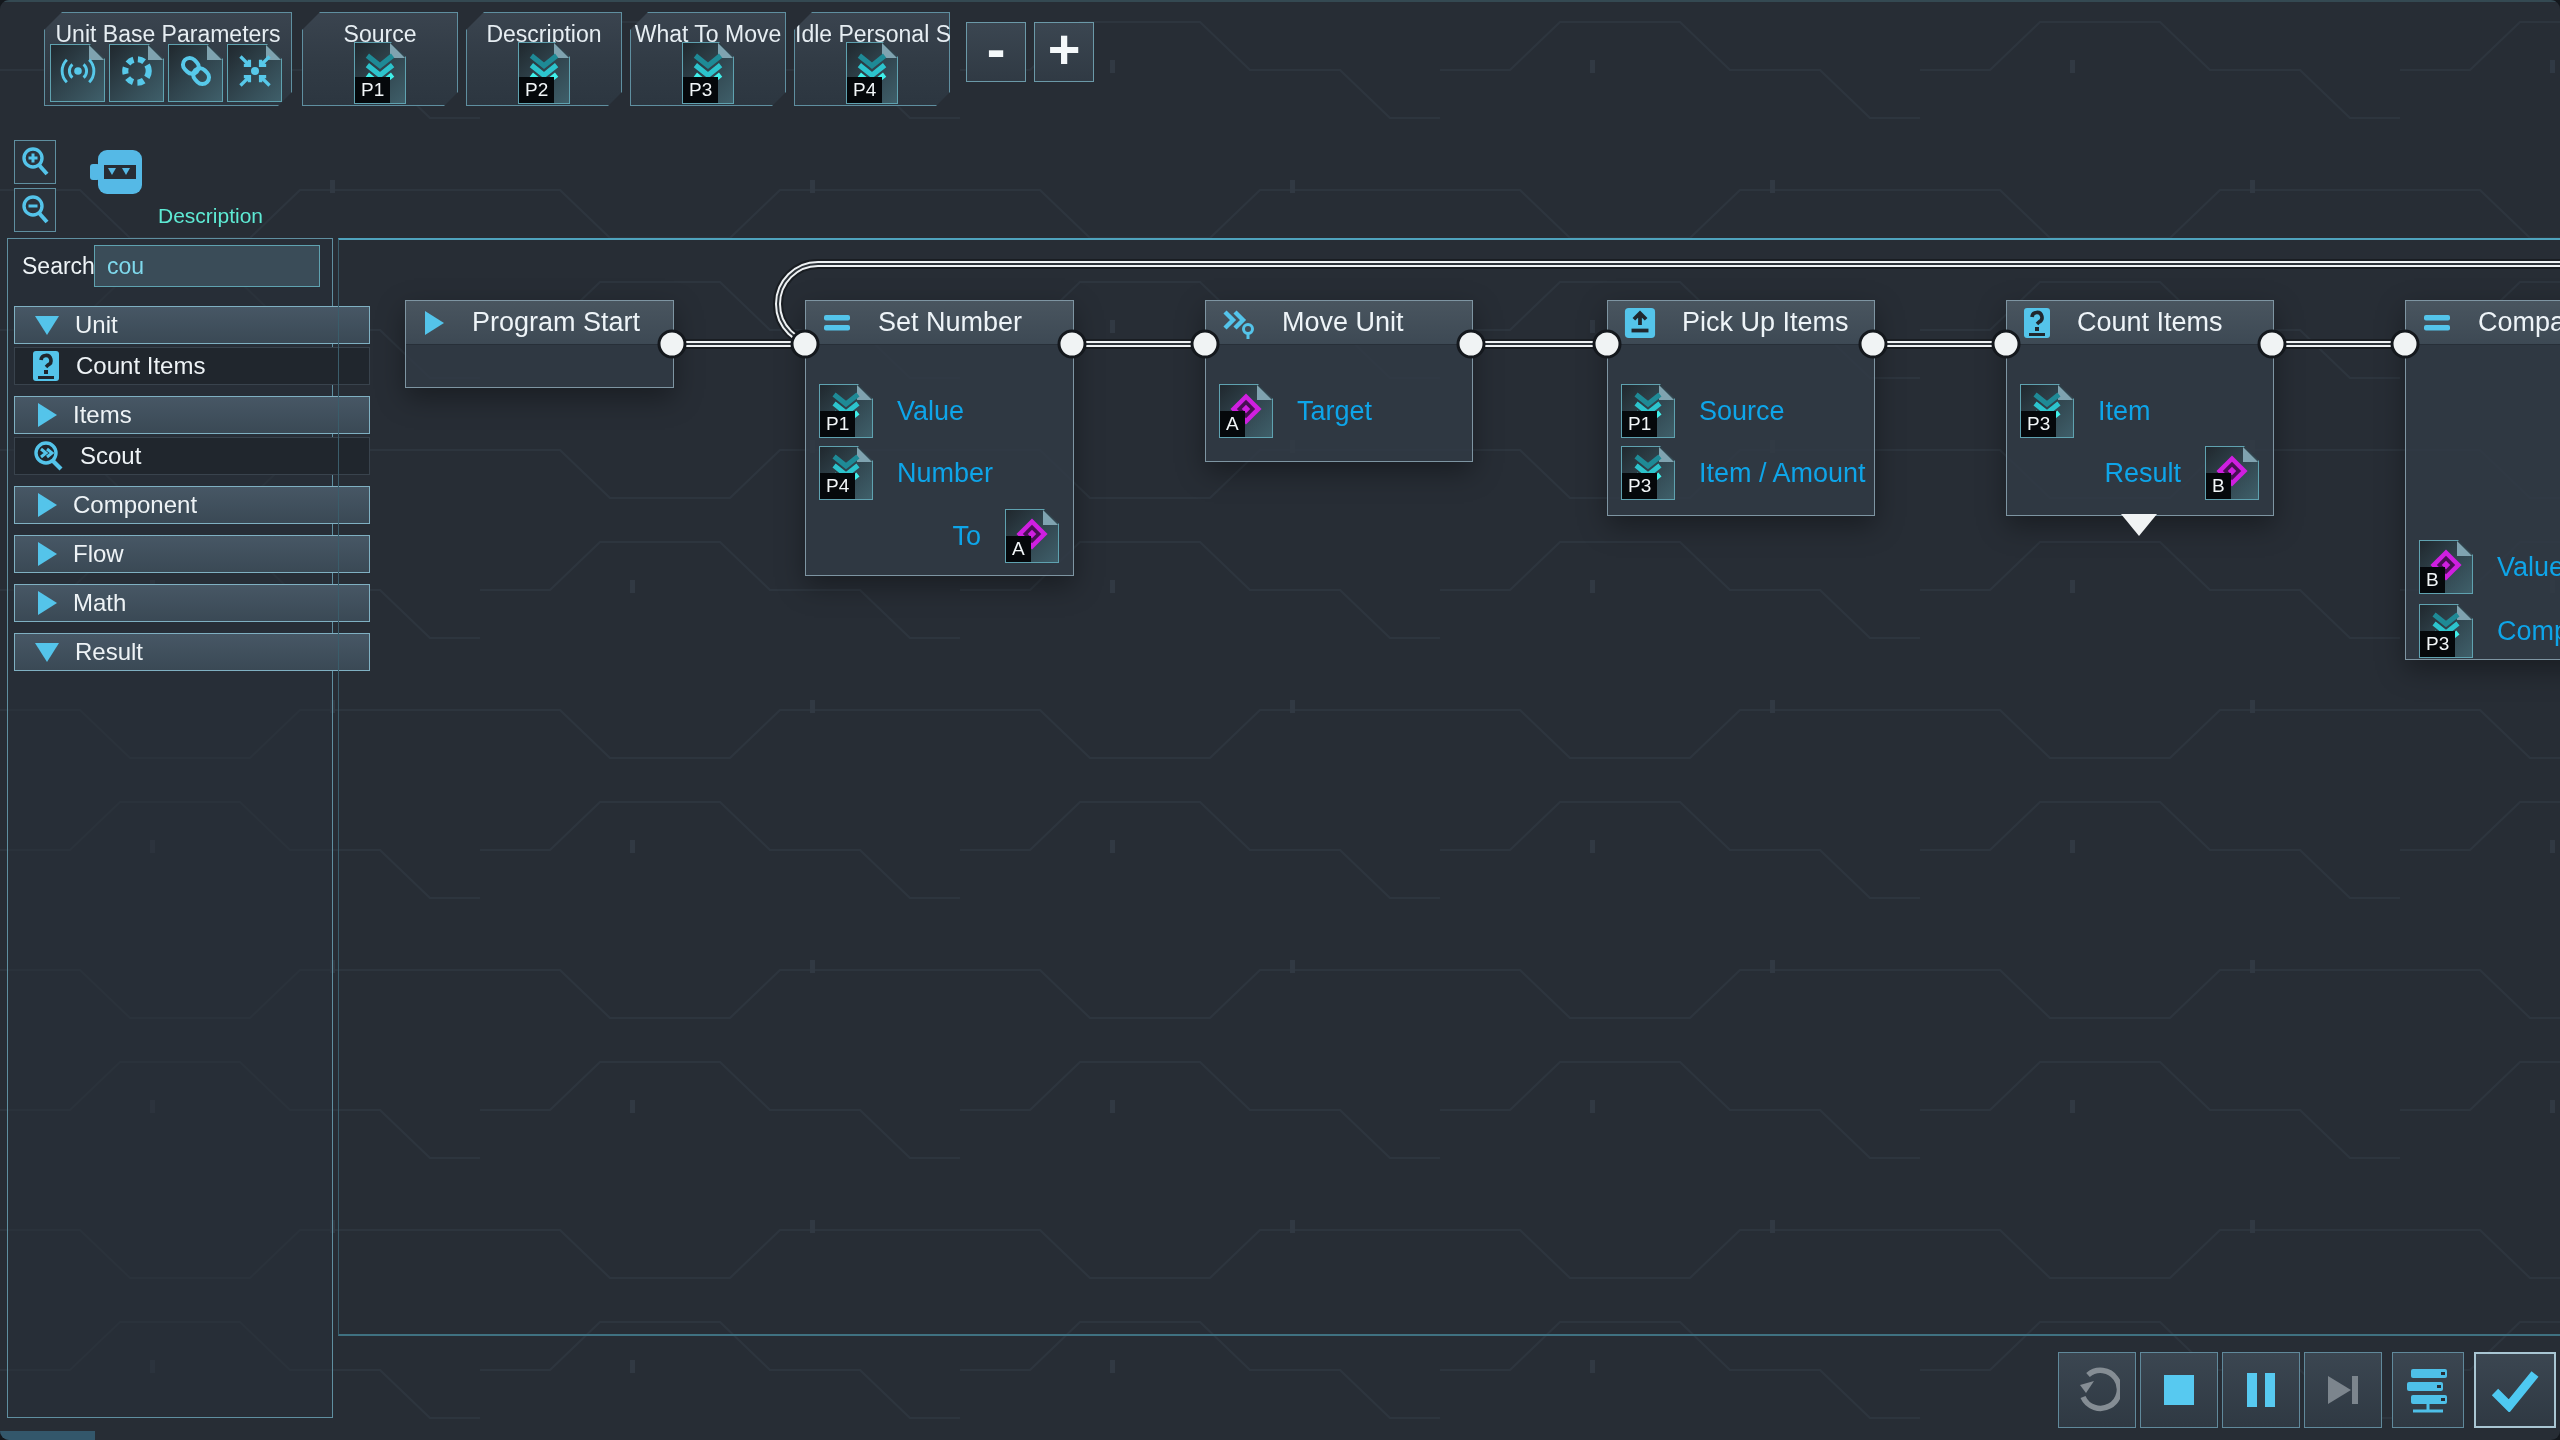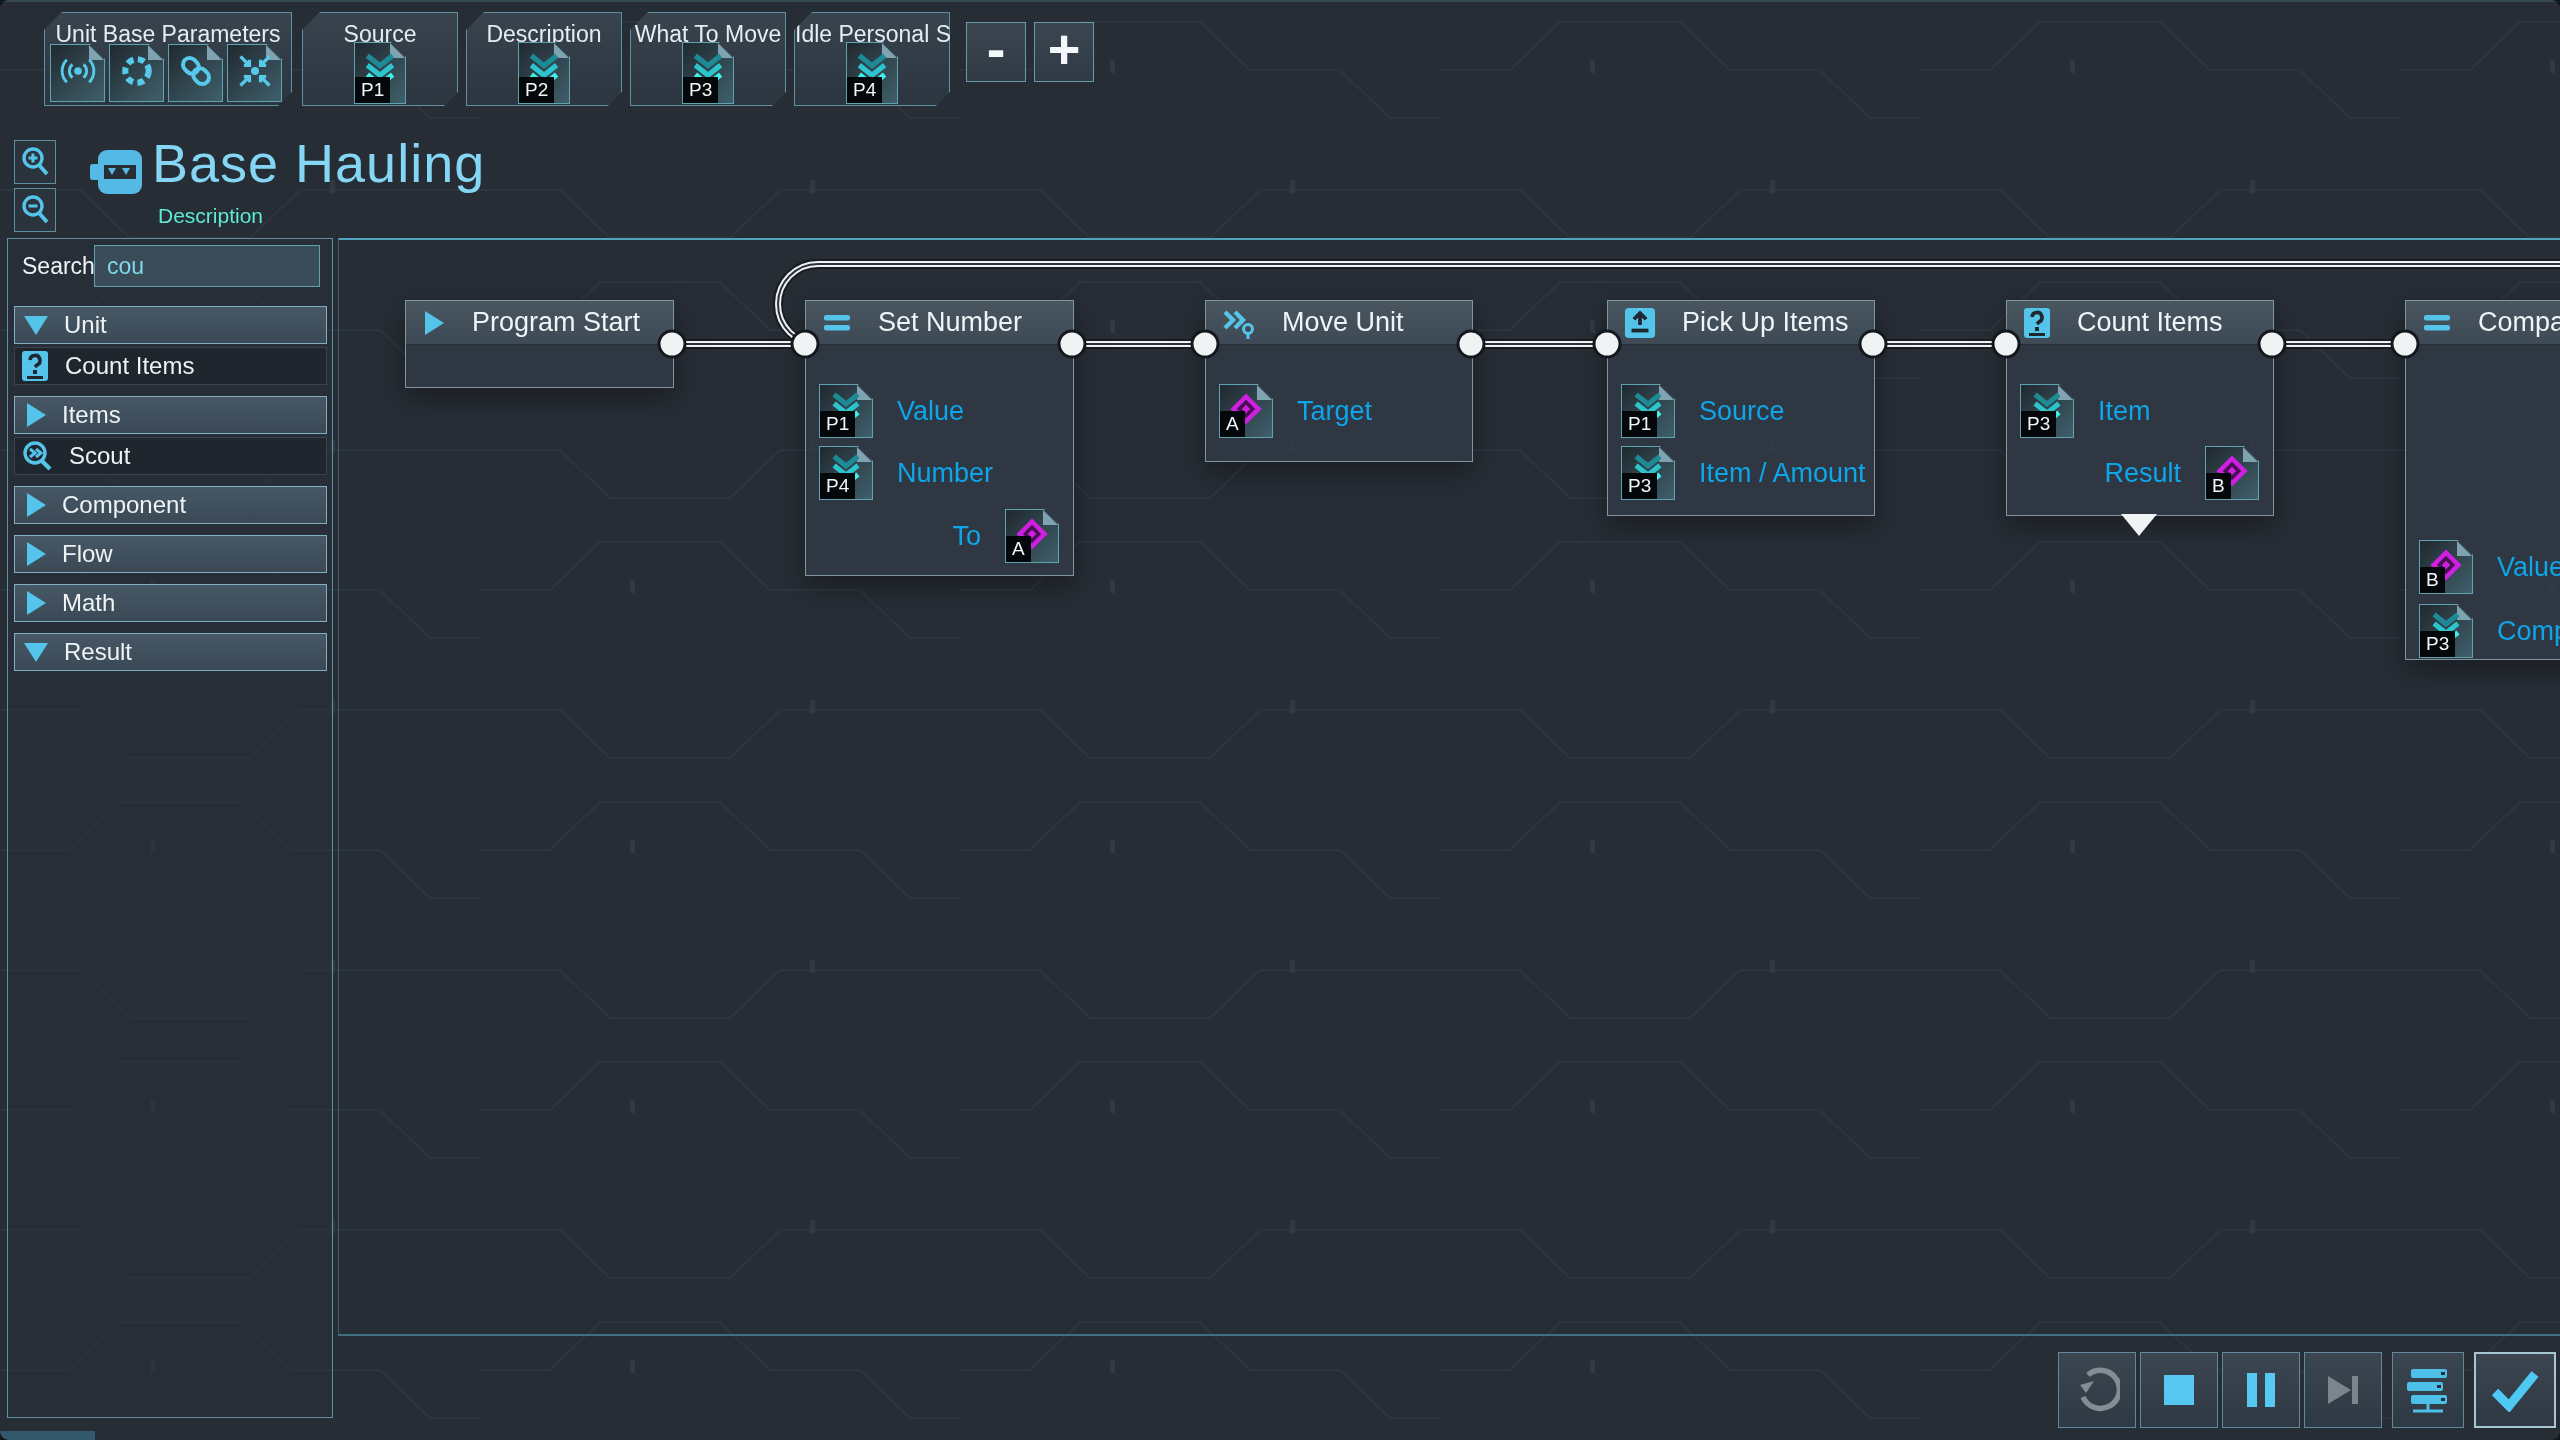--- a/index.html
+++ b/index.html
@@ -37,22 +37,22 @@
   #page-title{position:absolute;left:152px;top:132px;font-size:54px;color:#84d6f4;letter-spacing:1px}
   #page-subtitle{position:absolute;left:158px;top:204px;font-size:21px;color:#5eead4}
 
   
   #sidebar{position:absolute;left:7px;top:238px;width:326px;height:1180px;
            border:1px solid #5f8fa0;background:rgba(40,47,56,.55);box-sizing:border-box}
   #search-label{position:absolute;left:14px;top:14px;font-size:23px;color:#eef3f6}
   #search-input{position:absolute;left:86px;top:6px;width:226px;height:42px;background:#3a4c58;
                 border:1px solid #5fa2b0;color:#7fd9ec;font-size:23px;padding:0 12px;box-sizing:border-box;
                 font-family:"Liberation Sans","DejaVu Sans",sans-serif;outline:none}
-  .srow{position:absolute;left:6px;width:313px;height:38px;display:flex;align-items:center;gap:16px;
-        padding-left:6px;box-sizing:border-box;font-size:24px;color:#eef3f6;white-space:nowrap}
+  .srow{position:absolute;left:6px;width:356px;height:38px;display:flex;align-items:center;gap:16px;
+        padding-left:17px;box-sizing:border-box;font-size:24px;color:#eef3f6;white-space:nowrap}
   .srow.category{background:linear-gradient(180deg,#475765,#3a4955);border:1px solid #7fb0c2}
   .srow.item{background:#20262d;border:1px solid #39434d}
   .tri{width:0;height:0;display:inline-block;flex:0 0 auto}
   .tri.right{border-left:19px solid #54c4ea;border-top:12px solid transparent;border-bottom:12px solid transparent;margin-left:6px}
   .tri.down{border-top:19px solid #54c4ea;border-left:12px solid transparent;border-right:12px solid transparent;margin-left:3px}
 
   
   #canvas{position:absolute;left:338px;top:238px;width:2222px;height:1098px;box-sizing:border-box;
           border-top:2px solid #4fa3bd;border-left:1px solid #3a5d6b;border-bottom:2px solid #3f7181}
 
@@ -239,21 +239,20 @@
     </svg>
   </div>
 
   <svg class="abs" style="left:88px;top:146px" width="58" height="52" viewBox="0 0 58 52">
     <rect x="10" y="4" width="44" height="44" rx="9" fill="#55b9e6"></rect>
     <rect x="2" y="18" width="10" height="16" rx="3" fill="#55b9e6"></rect>
     <rect x="16" y="19" width="32" height="14" fill="#272d35"></rect>
     <polygon points="20,22 28,22 24,29" fill="#55b9e6"></polygon>
     <polygon points="34,22 42,22 38,29" fill="#55b9e6"></polygon>
   </svg>
-  <div id="page-title">Base Hauling</div>
   <div id="page-subtitle">Description</div>
 
   <div id="sidebar">
     <span id="search-label">Search:</span>
     <input id="search-input" value="cou" style="">
 
     <div class="srow category" style="top:67px">
       <span class="tri down"></span>
       <span>Unit</span>
     </div>

